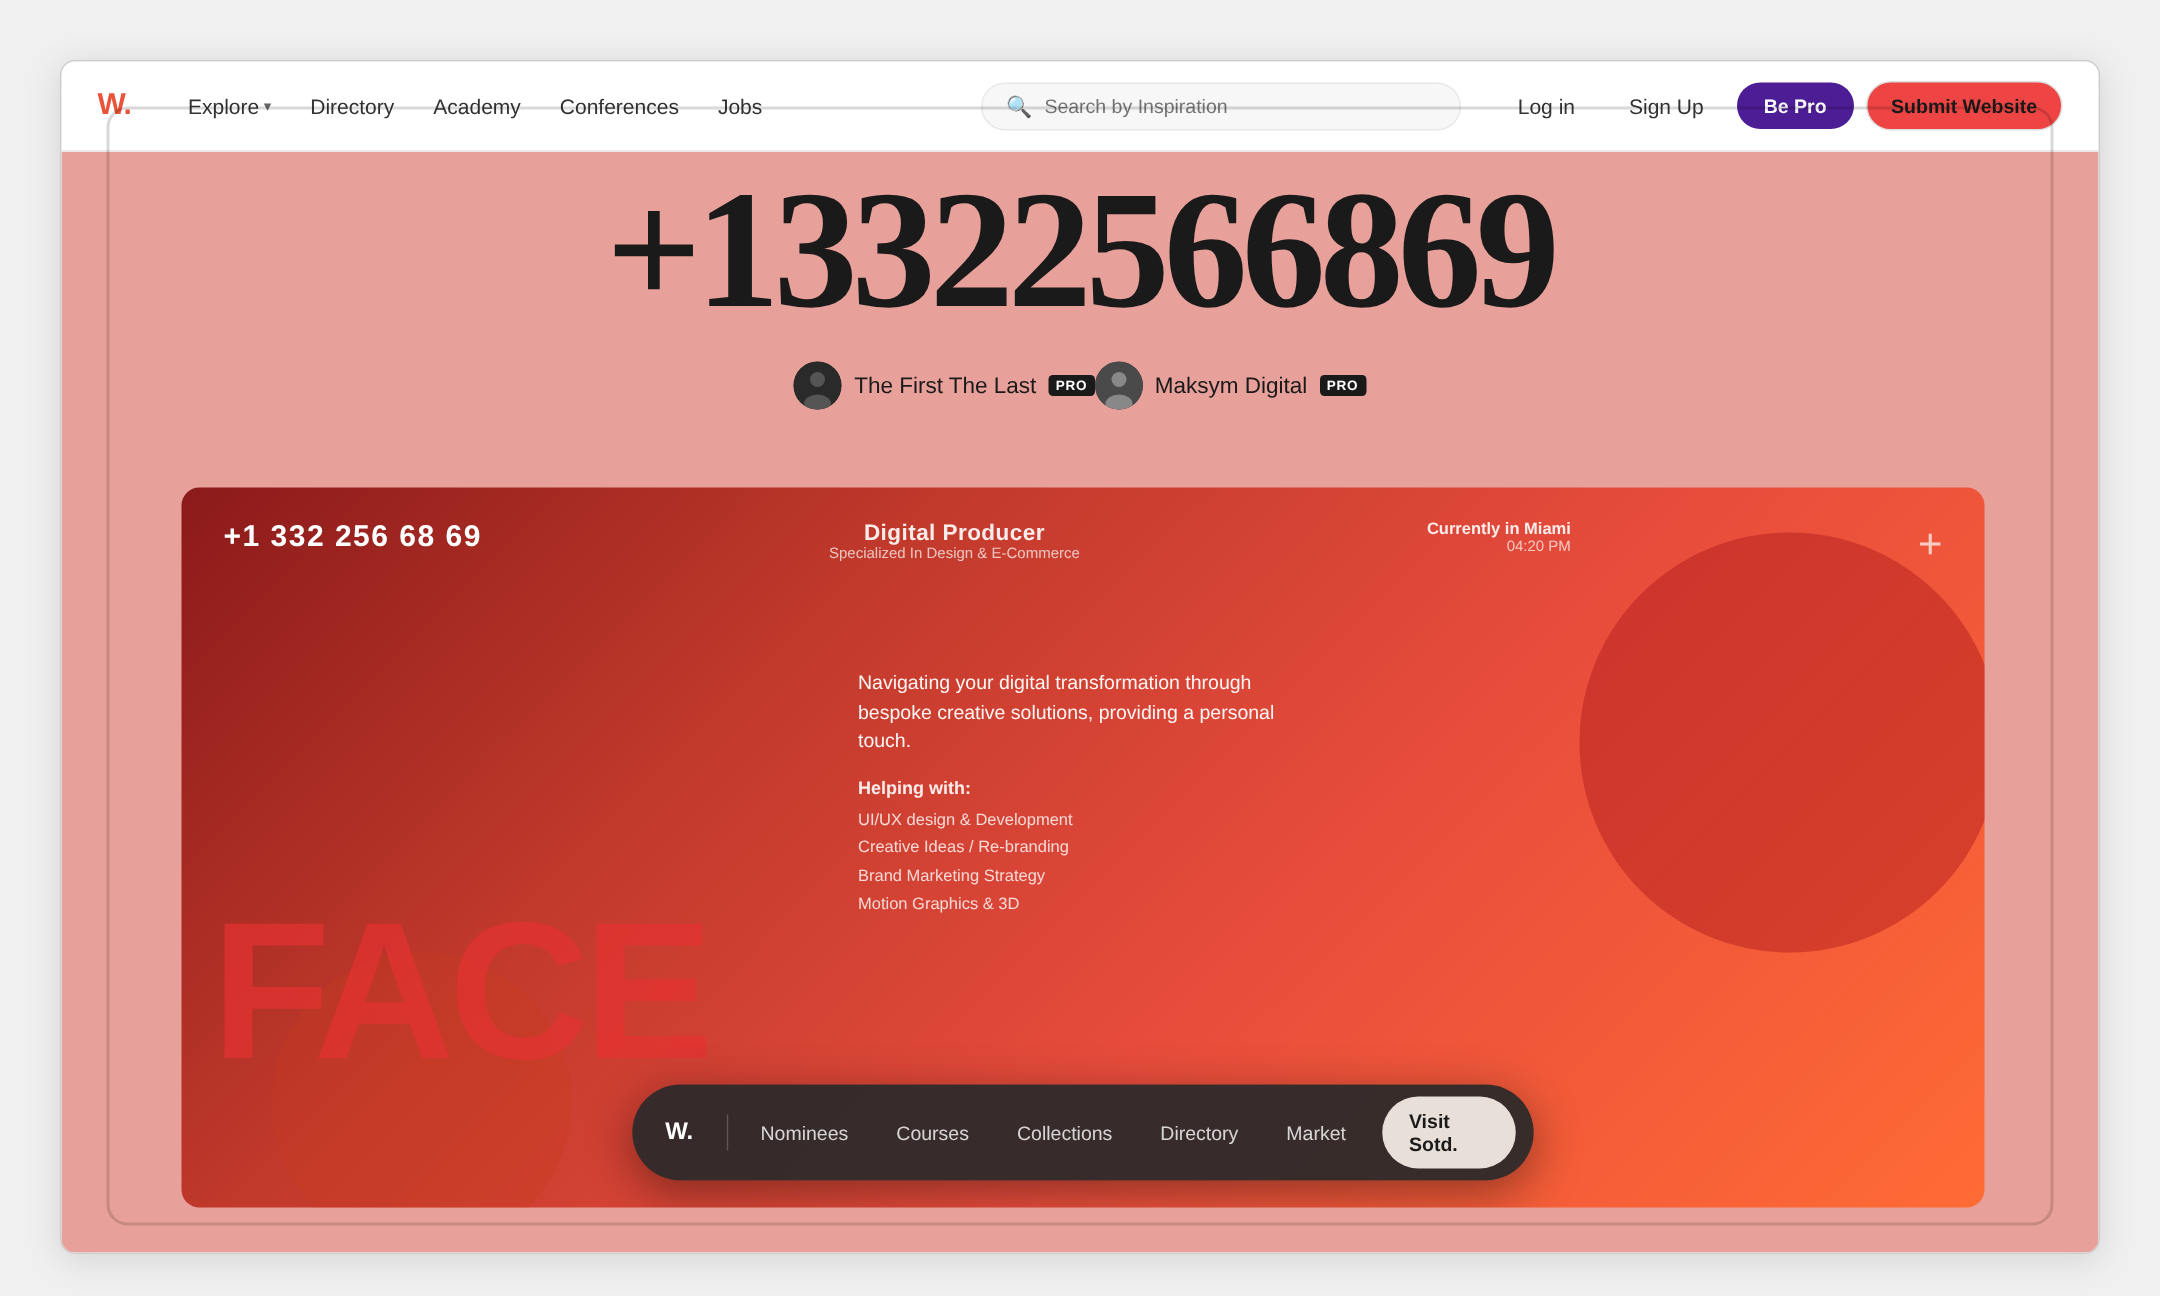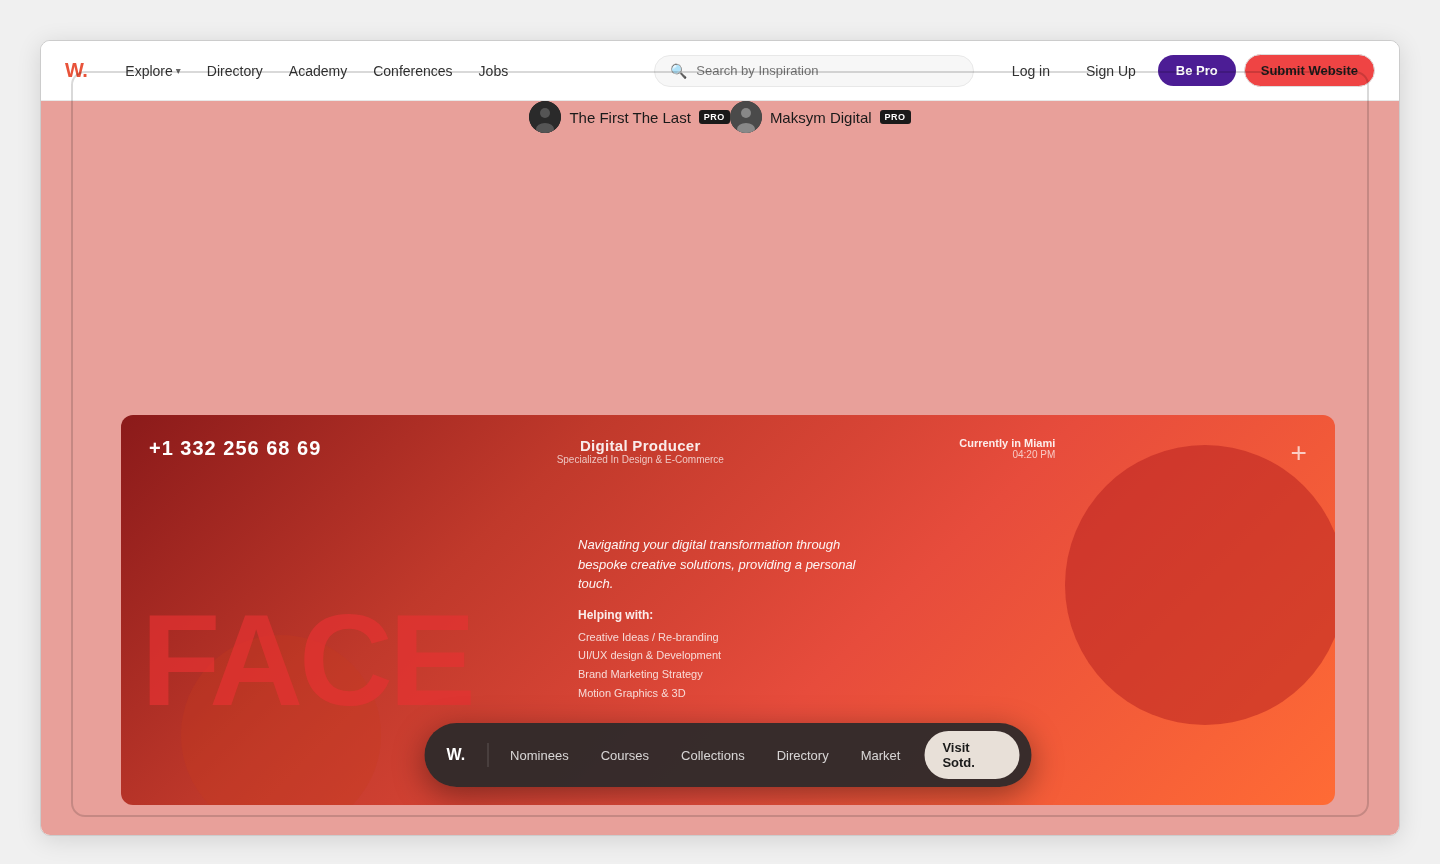--- a/index.html
+++ b/index.html
@@ -202,22 +202,22 @@
       border-radius: 3px;
       text-transform: uppercase;
       letter-spacing: 0.5px;
     }
 
     
     .preview-card {
       position: absolute;
       bottom: 30px;
       left: 80px;
-      right: 64px;
-      height: 390px;
+      right: 76px;
+      height: 480px;
       background: linear-gradient(135deg, #8b1a1a 0%, #c0392b 30%, #e74c3c 60%, #ff6b35 100%);
       border-radius: 12px;
       overflow: hidden;
     }
 
     
     .preview-top-bar {
       display: flex;
       align-items: flex-start;
       justify-content: space-between;
@@ -290,21 +290,20 @@
       left: 50%;
       transform: translateX(-50%);
       width: 300px;
       text-align: left;
     }
     .preview-desc-main {
       font-size: 13px;
       color: rgba(255,255,255,0.95);
       line-height: 1.5;
       margin-bottom: 14px;
-      font-style: italic;
     }
     .preview-desc-heading {
       font-size: 12px;
       font-weight: 600;
       color: rgba(255,255,255,0.9);
       margin-bottom: 6px;
     }
     .preview-desc-list {
       font-size: 11px;
       color: rgba(255,255,255,0.8);
@@ -426,20 +425,21 @@
       <div class="btn-text">Log in</div>
       <div class="btn-text">Sign Up</div>
       <div class="btn-be-pro">Be Pro</div>
       <div class="btn-submit">Submit Website</div>
     </div>
   </nav>
 
   <div class="main-content">
 
 
+    <div class="big-title">+13322566869</div>
 
     <div class="authors-row">
       <div class="author">
         <div class="author-avatar dark">
           <svg width="32" height="32" viewBox="0 0 32 32">
             <circle cx="16" cy="16" r="16" fill="#2a2a2a"></circle>
             <circle cx="16" cy="12" r="5" fill="#555"></circle>
             <ellipse cx="16" cy="28" rx="9" ry="6" fill="#555"></ellipse>
           </svg>
         </div>
@@ -473,22 +473,22 @@
           <div class="preview-location-title">Currently in Miami</div>
           <div class="preview-location-time">04:20 PM</div>
         </div>
         <div class="preview-plus">+</div>
       </div>
 
       <div class="preview-desc">
         <div class="preview-desc-main">Navigating your digital transformation through bespoke creative solutions, providing a personal touch.</div>
         <div class="preview-desc-heading">Helping with:</div>
         <div class="preview-desc-list">
+          <div>UI/UX design &amp; Development</div>
           <div>Creative Ideas / Re-branding</div>
-          <div>UI/UX design &amp; Development</div>
           <div>Brand Marketing Strategy</div>
           <div>Motion Graphics &amp; 3D</div>
         </div>
       </div>
 
       <div class="preview-big-text">
         <div class="face-text">FACE</div>
       </div>
 
       <div class="floating-toolbar">

